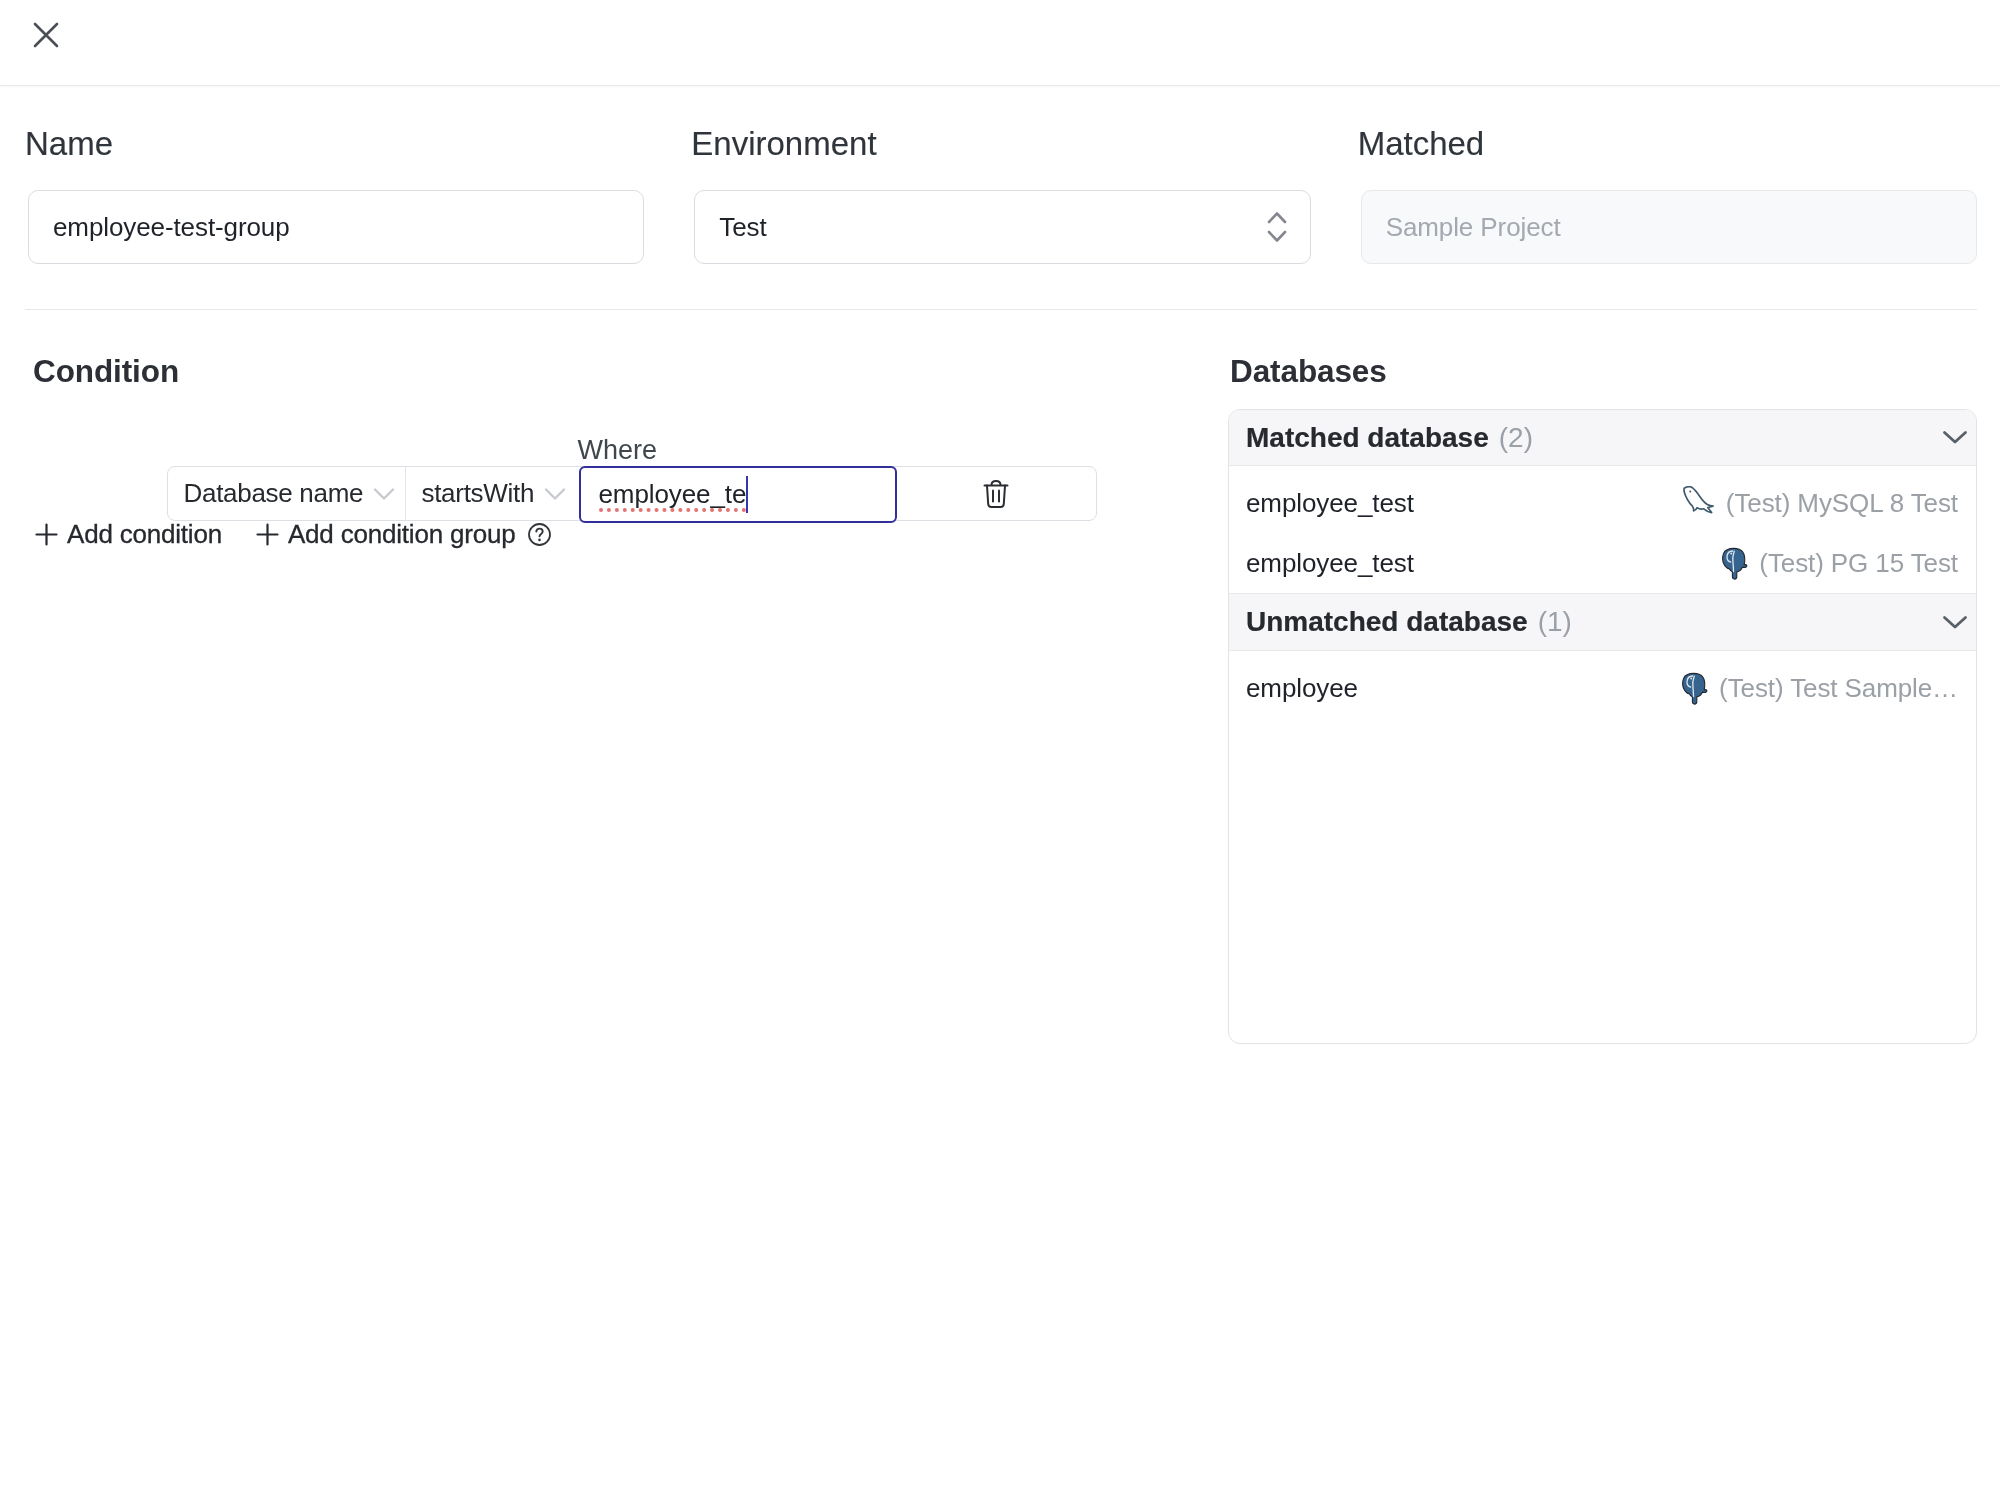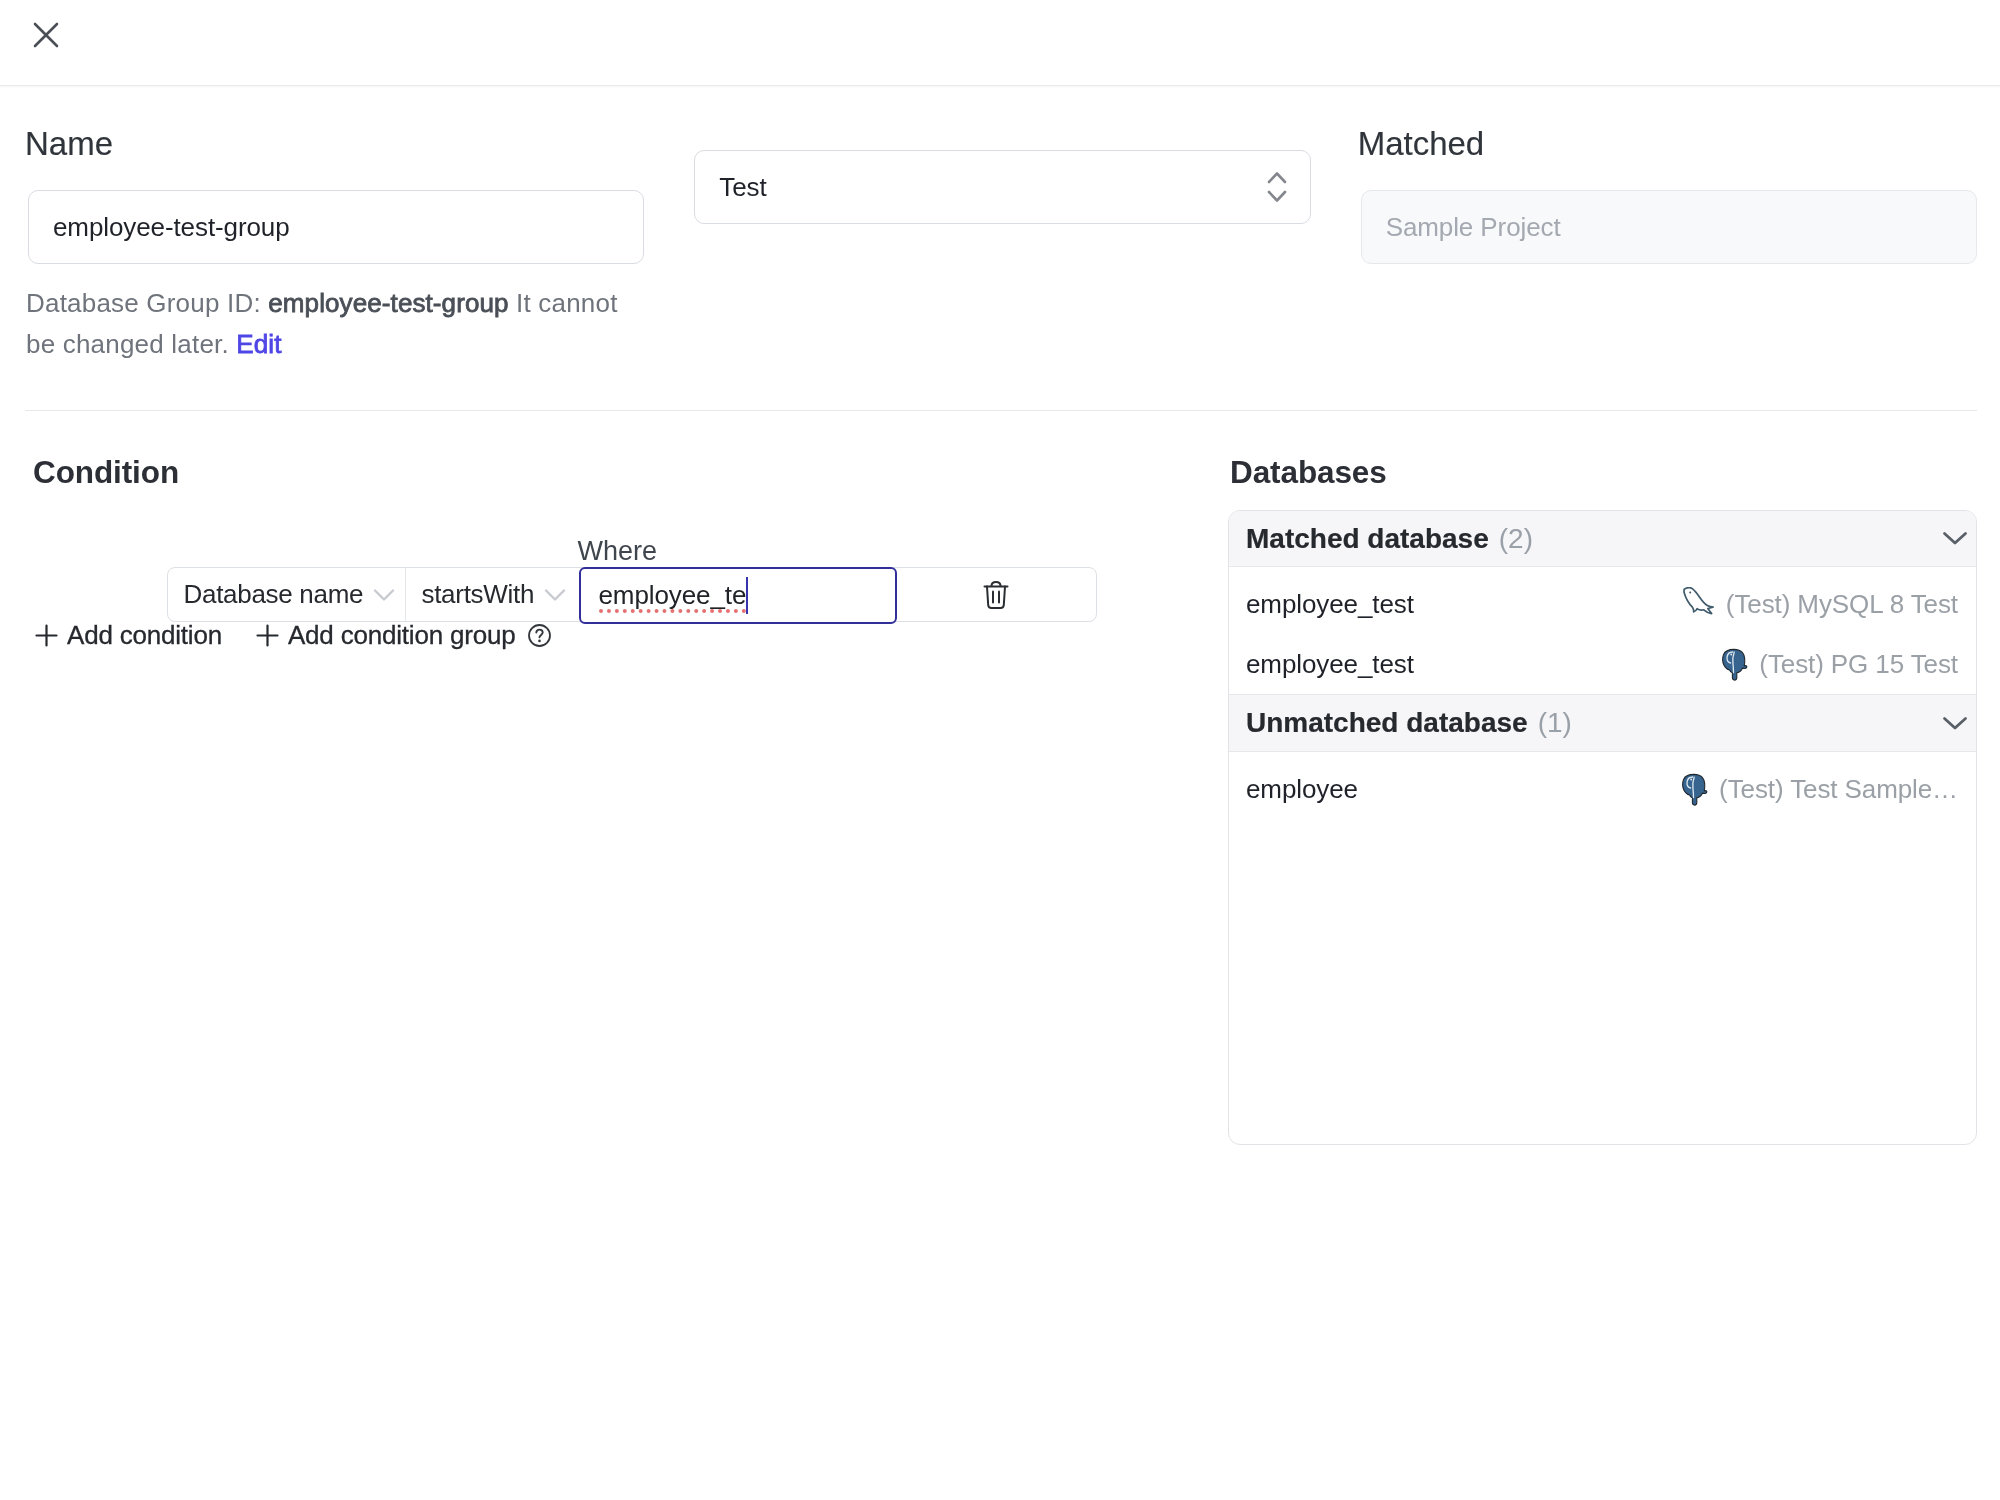--- a/index.html
+++ b/index.html
@@ -146,26 +146,24 @@
     </span>
   </button>
 </header>
 
 <section class="form-grid">
   <div class="form-col">
     <div class="field-label">Name</div>
     <div class="control">
       <span class="value">employee-test-group</span>
     </div>
-    <div class="helper">
-      <span>Database Group ID: </span><span class="gid">employee-test-group</span><span> It cannot be changed later. </span><a class="edit-link">Edit</a>
-    </div>
   </div>
 
   <div class="form-col">
+    <div class="field-label">Environment</div>
     <div class="control">
       <span class="value">Test</span>
       <span class="select-arrows">
         <svg width="26" height="40" viewBox="0 0 26 40" fill="none">
           <path d="M5 15 L13 6.5 L21 15" stroke="#84878d" stroke-width="2.6" stroke-linecap="round" stroke-linejoin="round"></path>
           <path d="M5 25 L13 33.5 L21 25" stroke="#84878d" stroke-width="2.6" stroke-linecap="round" stroke-linejoin="round"></path>
         </svg>
       </span>
     </div>
   </div>

